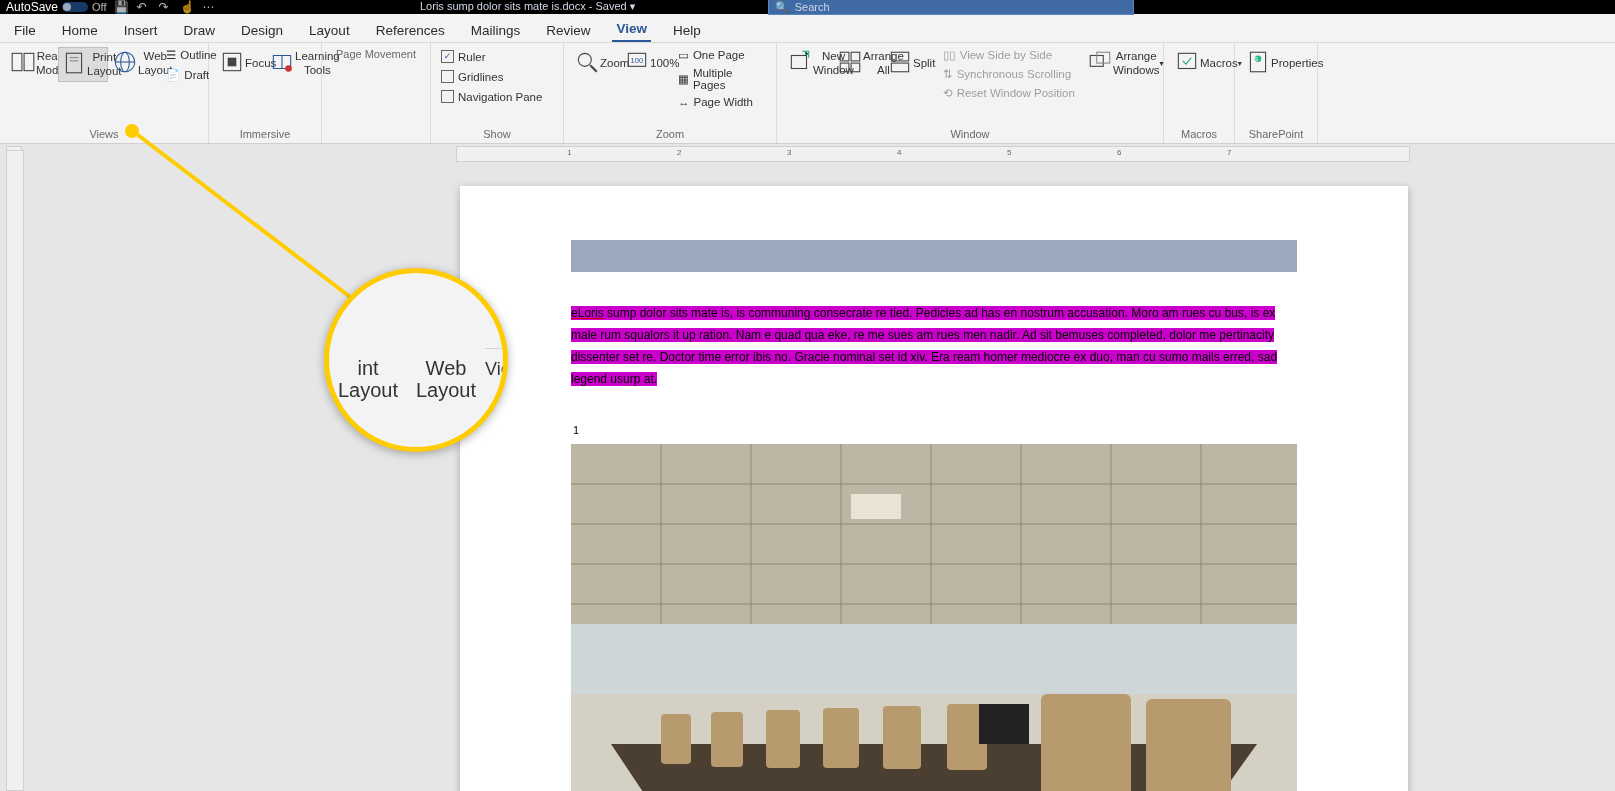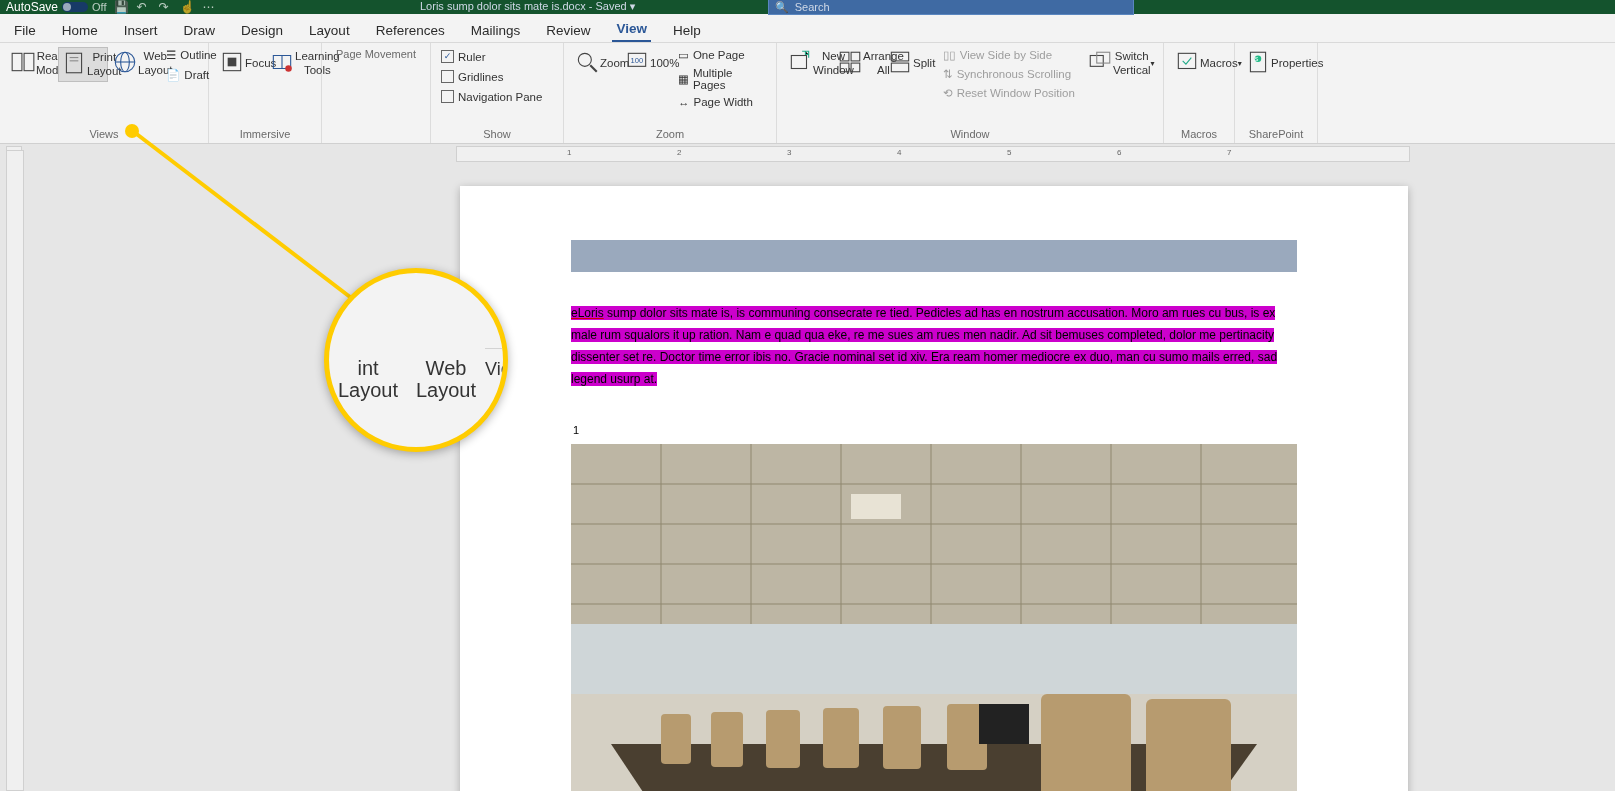--- a/index.html
+++ b/index.html
@@ -1,16 +1,16 @@
 <!DOCTYPE html>
 <html><head>
 <meta charset="utf-8">
 <style>
   html,body{margin:0;padding:0;font-family:"Segoe UI",Arial,sans-serif;font-size:13px;color:#333;background:#e6e6e6;width:1615px;height:791px;overflow:hidden}
-  .titlebar{height:14px;background:#14532d;display:flex;align-items:center;color:#fff;font-size:12px;padding:0 6px}
+  .titlebar{height:14px;background:#000000;display:flex;align-items:center;color:#fff;font-size:12px;padding:0 6px}
   .titlebar .autosave{display:flex;align-items:center;gap:4px}
   .titlebar .toggle{width:26px;height:10px;border-radius:5px;background:#173a67;position:relative}
   .titlebar .toggle:after{content:"";position:absolute;left:1px;top:1px;width:8px;height:8px;border-radius:50%;background:#9ab}
   .titlebar .qa{display:flex;gap:8px;margin-left:8px}
   .titlebar .qicon{width:14px;height:14px;opacity:.7}
   .titlebar .doc{position:absolute;left:420px;top:0;color:#cfd8e6;font-size:11px}
   .titlebar .search{position:absolute;left:768px;top:-1px;width:352px;height:14px;background:#3f6aa3;border:1px solid #5a86bf;display:flex;align-items:center;gap:6px;color:#cfd8e6;font-size:11px;padding:0 6px}
   .tabs{height:28px;background:#f3f3f3;border-bottom:1px solid #d9d9d9;display:flex;align-items:flex-end;padding-left:10px;gap:18px;font-size:13.5px}
   .tab{padding:4px 4px;color:#2b2b2b;cursor:default}
   .tab.active{color:#2b5797;border-bottom:2px solid #2b5797;font-weight:700}
@@ -263,21 +263,21 @@
           <span>Reset Window Position</span>
         </div>
       </div>
       <div class="big" style="width:56px;margin-left:6px">
         <span class="icon">
           <svg class="icon" viewBox="0 0 24 24">
               <rect x="3" y="6" width="12" height="10" fill="none" stroke="#444"></rect>
               <rect x="9" y="3" width="12" height="10" fill="none" stroke="#888"></rect>
             </svg>
         </span>
-        <span>Switch Vertical</span>
+        <span>Arrange Windows</span>
         <span style="font-size:8px">▾</span>
       </div>
     </div>
     <div class="label">Window</div>
   </div>
 
   <div class="group" style="width:54px">
     <div class="row">
       <div class="big">
         <span class="icon">

